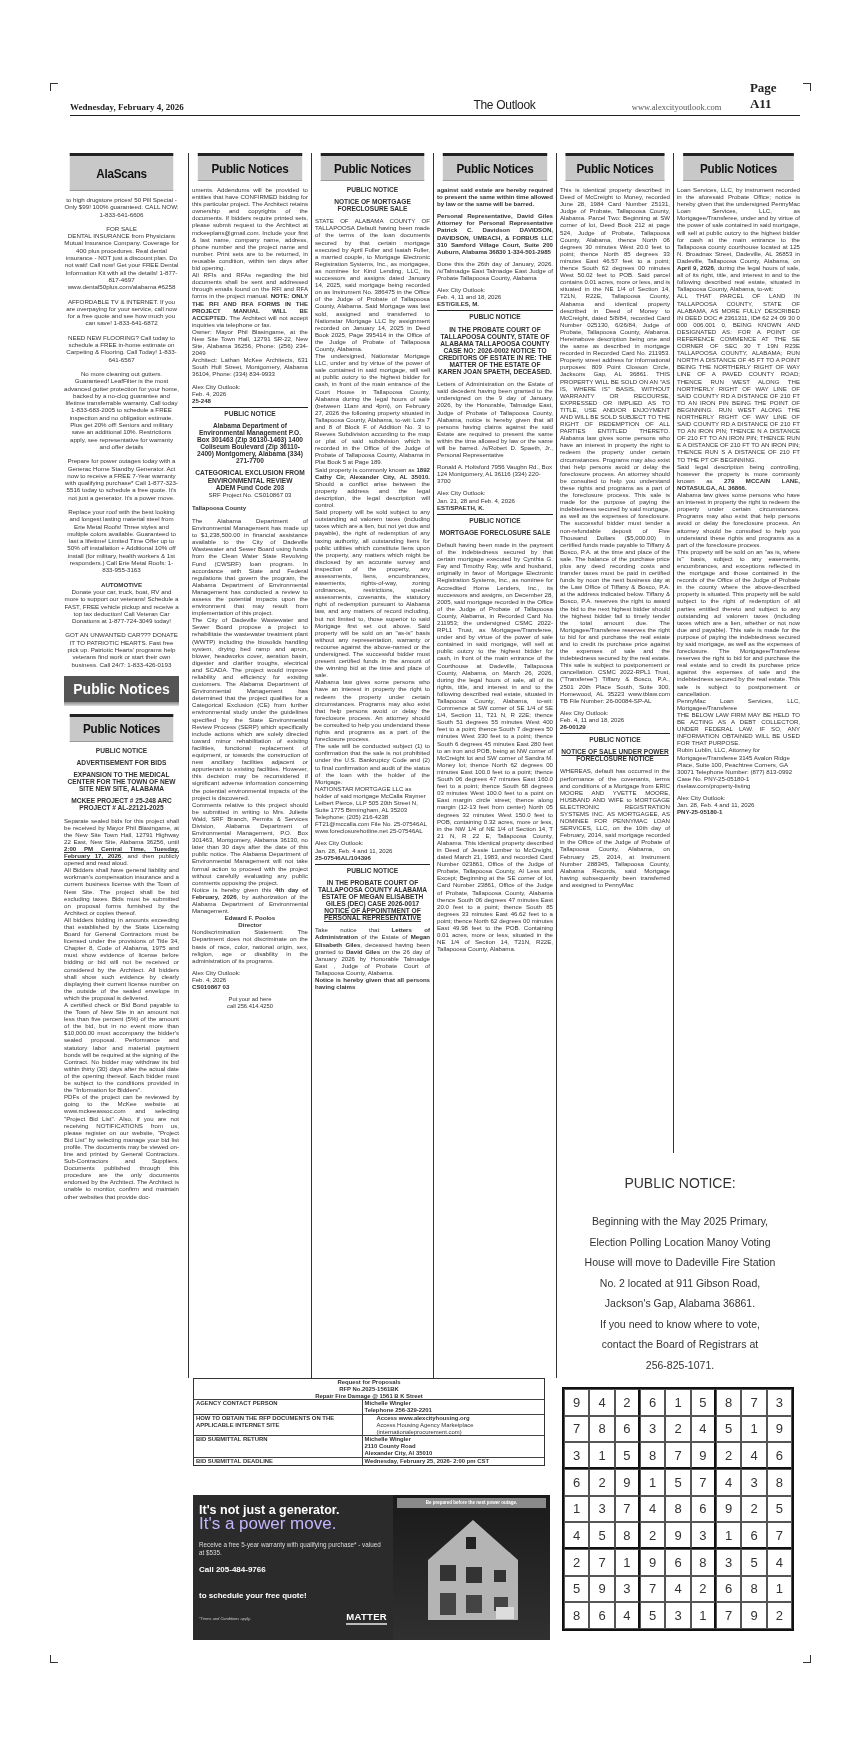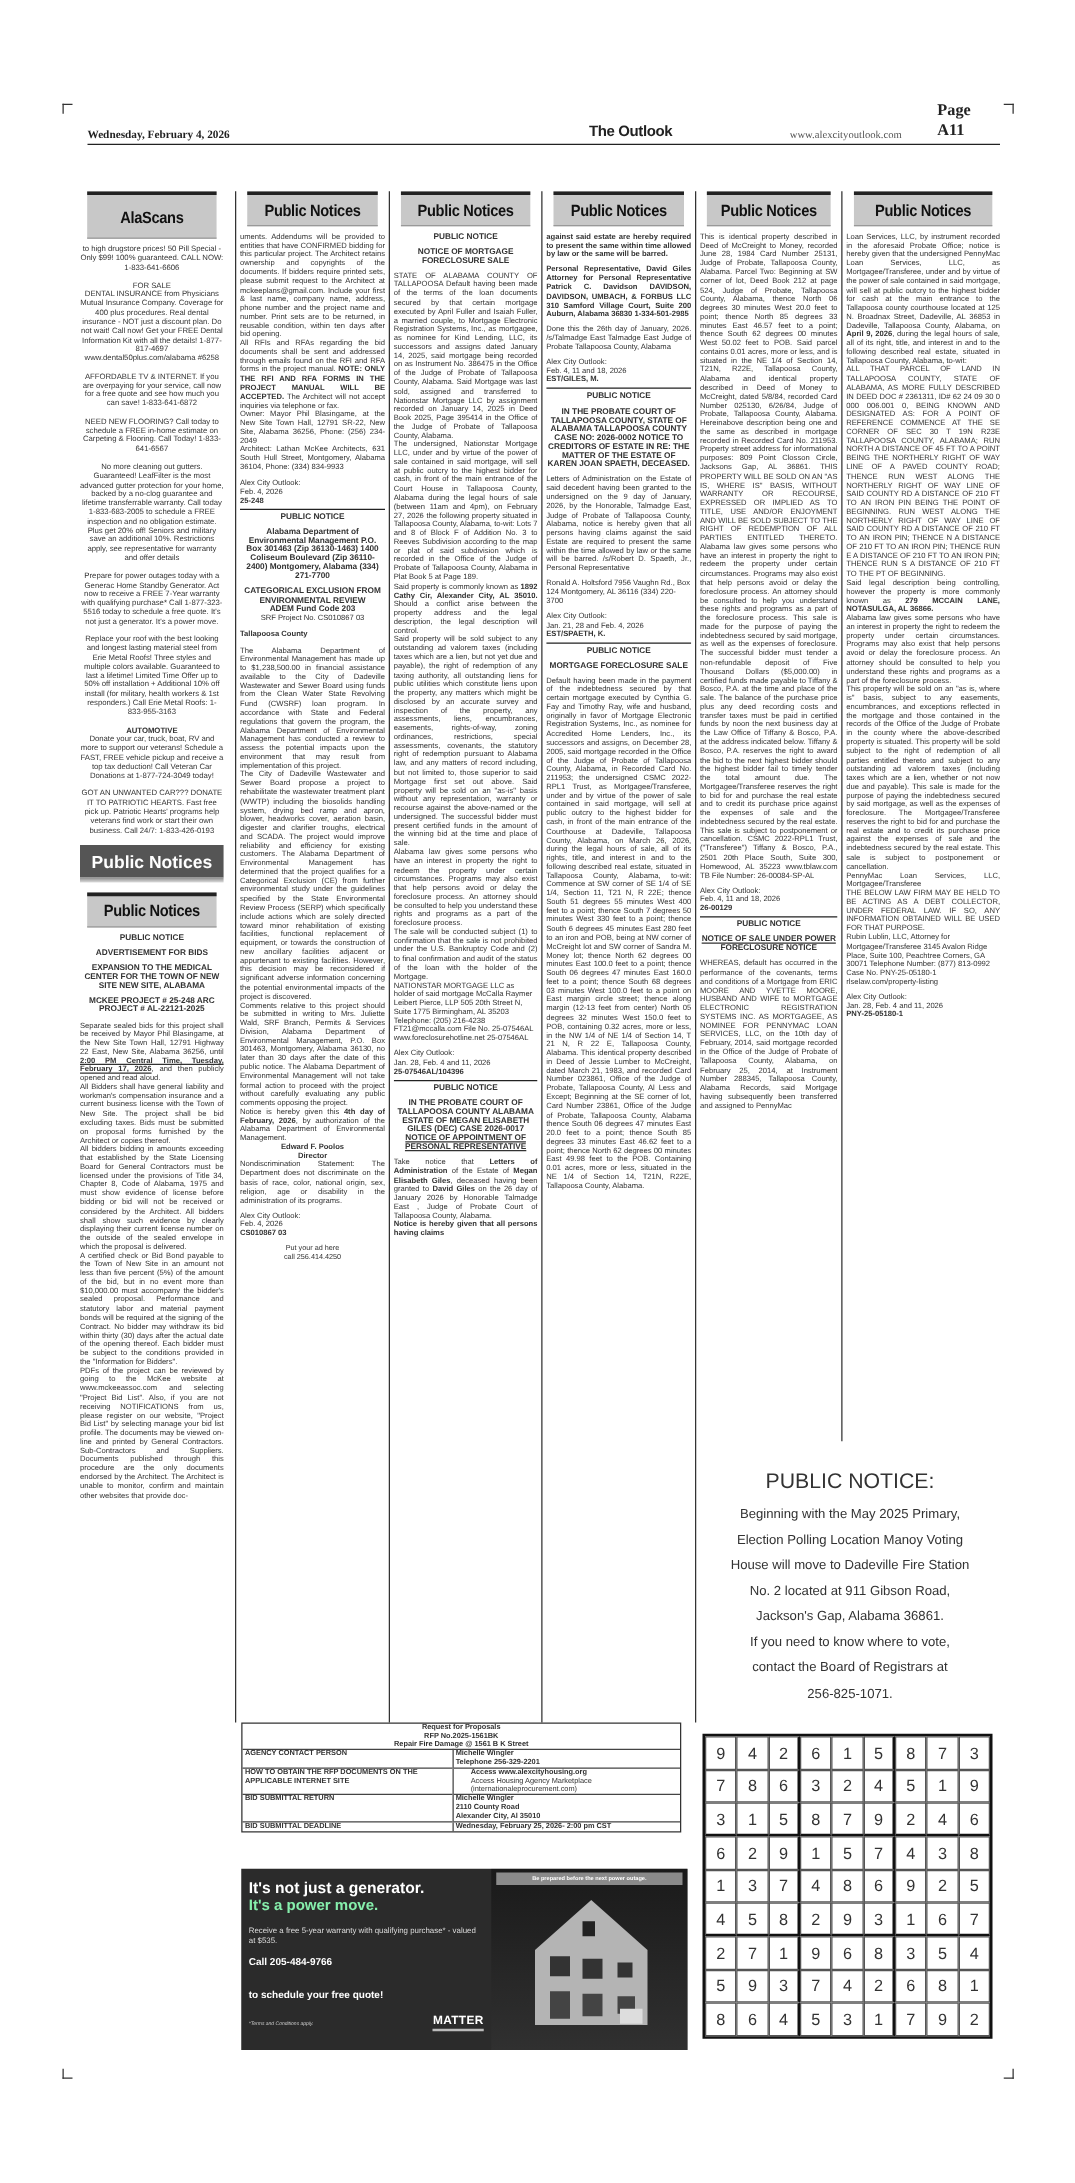--- a/index.html
+++ b/index.html
@@ -8,21 +8,21 @@
 
   .crop { position: absolute; width: 8px; height: 8px; border-color: #333; border-style: solid; }
   .crop.tl { left: 50px; top: 83px; border-width: 1px 0 0 1px; }
   .crop.tr { left: 803px; top: 83px; border-width: 1px 1px 0 0; }
   .crop.bl { left: 50px; top: 1655px; border-width: 0 0 1px 1px; }
   .crop.br { left: 803px; top: 1655px; border-width: 0 1px 1px 0; }
 
   .masthead { position: absolute; left: 70px; top: 98px; width: 730px; height: 18px;
     border-bottom: 1.5px solid #222; display: flex; align-items: flex-end; padding-bottom: 3px; }
   .masthead .date { font-family: "Liberation Serif", serif; font-weight: bold; font-size: 9px; width: 240px; }
-  .masthead .paper { font-family: "Liberation Sans", sans-serif; font-weight: bold; font-size: 12px; width: 210px; text-align: center; margin-left: 95px; letter-spacing: -0.3px; }
+  .masthead .paper { font-family: "Liberation Sans", sans-serif; font-weight: normal; font-size: 12px; width: 210px; text-align: center; margin-left: 95px; letter-spacing: -0.3px; }
   .masthead .url { font-family: "Liberation Serif", serif; font-size: 8.5px; color: #555; width: 120px; margin-left: 24px; }
   .masthead .page { font-family: "Liberation Serif", serif; font-weight: bold; font-size: 13px; margin-left: auto; }
 
   .col { position: absolute; top: 153px; overflow: hidden; }
   .col-body { font-size: 6.1px; line-height: 7.1px; text-align: justify; color: #333; }
   .col-body p { margin-bottom: 5px; }
   .col-body .c { text-align: center; }
   .col-body .b { font-weight: bold; }
   .col-body .u { text-decoration: underline; }
   .col-body .hd { text-align: center; font-weight: bold; font-size: 6.6px; margin: 4px 0 5px; }
@@ -46,32 +46,32 @@
 
   .rfp { position: absolute; left: 193px; top: 1378px; width: 352px; border: 1px solid #333; font-size: 5.9px; line-height: 6.8px; }
   .rfp .title { text-align: center; font-weight: bold; color: #333; }
   .rfp table { width: 100%; border-collapse: collapse; }
   .rfp td { border-top: 1px solid #444; vertical-align: top; padding: 0 2px; font-weight: bold; color: #333; }
   .rfp td:first-child { width: 48%; border-right: 1px solid #444; }
 
   .gen-ad { position: absolute; left: 193px; top: 1495px; width: 357px; height: 145px; background: #2b2b2b; color: #fff; display: flex; overflow: hidden; }
   .gen-left { width: 200px; padding: 8px 6px; }
   .gen-left .h1 { font-weight: bold; font-size: 12.5px; line-height: 14px; }
-  .gen-left .h2 { font-weight: bold; font-size: 12px; line-height: 14px; color: #86efac; }
+  .gen-left .h2 { font-weight: normal; font-size: 17px; line-height: 14px; color: #c4b5fd; }
   .gen-left .p { font-size: 6.3px; line-height: 8px; margin-top: 10px; color: #ddd; }
   .gen-left .call { font-size: 8px; line-height: 10px; margin-top: 8px; font-weight: bold; }
   .gen-left .row { display: flex; align-items: center; margin-top: 10px; }
   .gen-left .terms { font-size: 4px; font-style: italic; color: #ccc; flex: 1; }
   .gen-left .logo { font-weight: bold; font-size: 9.5px; letter-spacing: 0.3px; border-bottom: 2px solid #bbb; padding-bottom: 1px; }
   .gen-right { flex: 1; position: relative; background: linear-gradient(#1a1a1a, #303030); }
   .gen-right .tag { position: absolute; left: 4px; right: 4px; top: 3px; height: 10px; background: #8a8a8a; font-size: 4.5px; color: #fff; text-align: center; line-height: 10px; font-weight: bold; }
   .house { position: absolute; left: 25px; top: 20px; width: 110px; height: 110px; }
 
   .election { position: absolute; left: 560px; top: 1175px; width: 240px; text-align: center; color: #333; }
-  .election .t { font-size: 17px; margin-bottom: 6px; }
+  .election .t { font-size: 14px; margin-bottom: 20px; }
   .election .l { font-size: 10.5px; line-height: 20.5px; }
 
   .sudoku { position: absolute; left: 562px; top: 1387px; width: 232px; height: 244px;
     border: 2.5px solid #111; display: grid; grid-template-columns: repeat(9, 1fr); grid-template-rows: repeat(9, 1fr); background: #fff; }
   .sudoku .cell { border: 0.6px solid #555; display: flex; align-items: center; justify-content: center; font-size: 13px; color: #333; }
   .sudoku .cell.br3 { border-right: 2px solid #111; }
   .sudoku .cell.bb3 { border-bottom: 2px solid #111; }
 </style>
 </head>
 <body>

